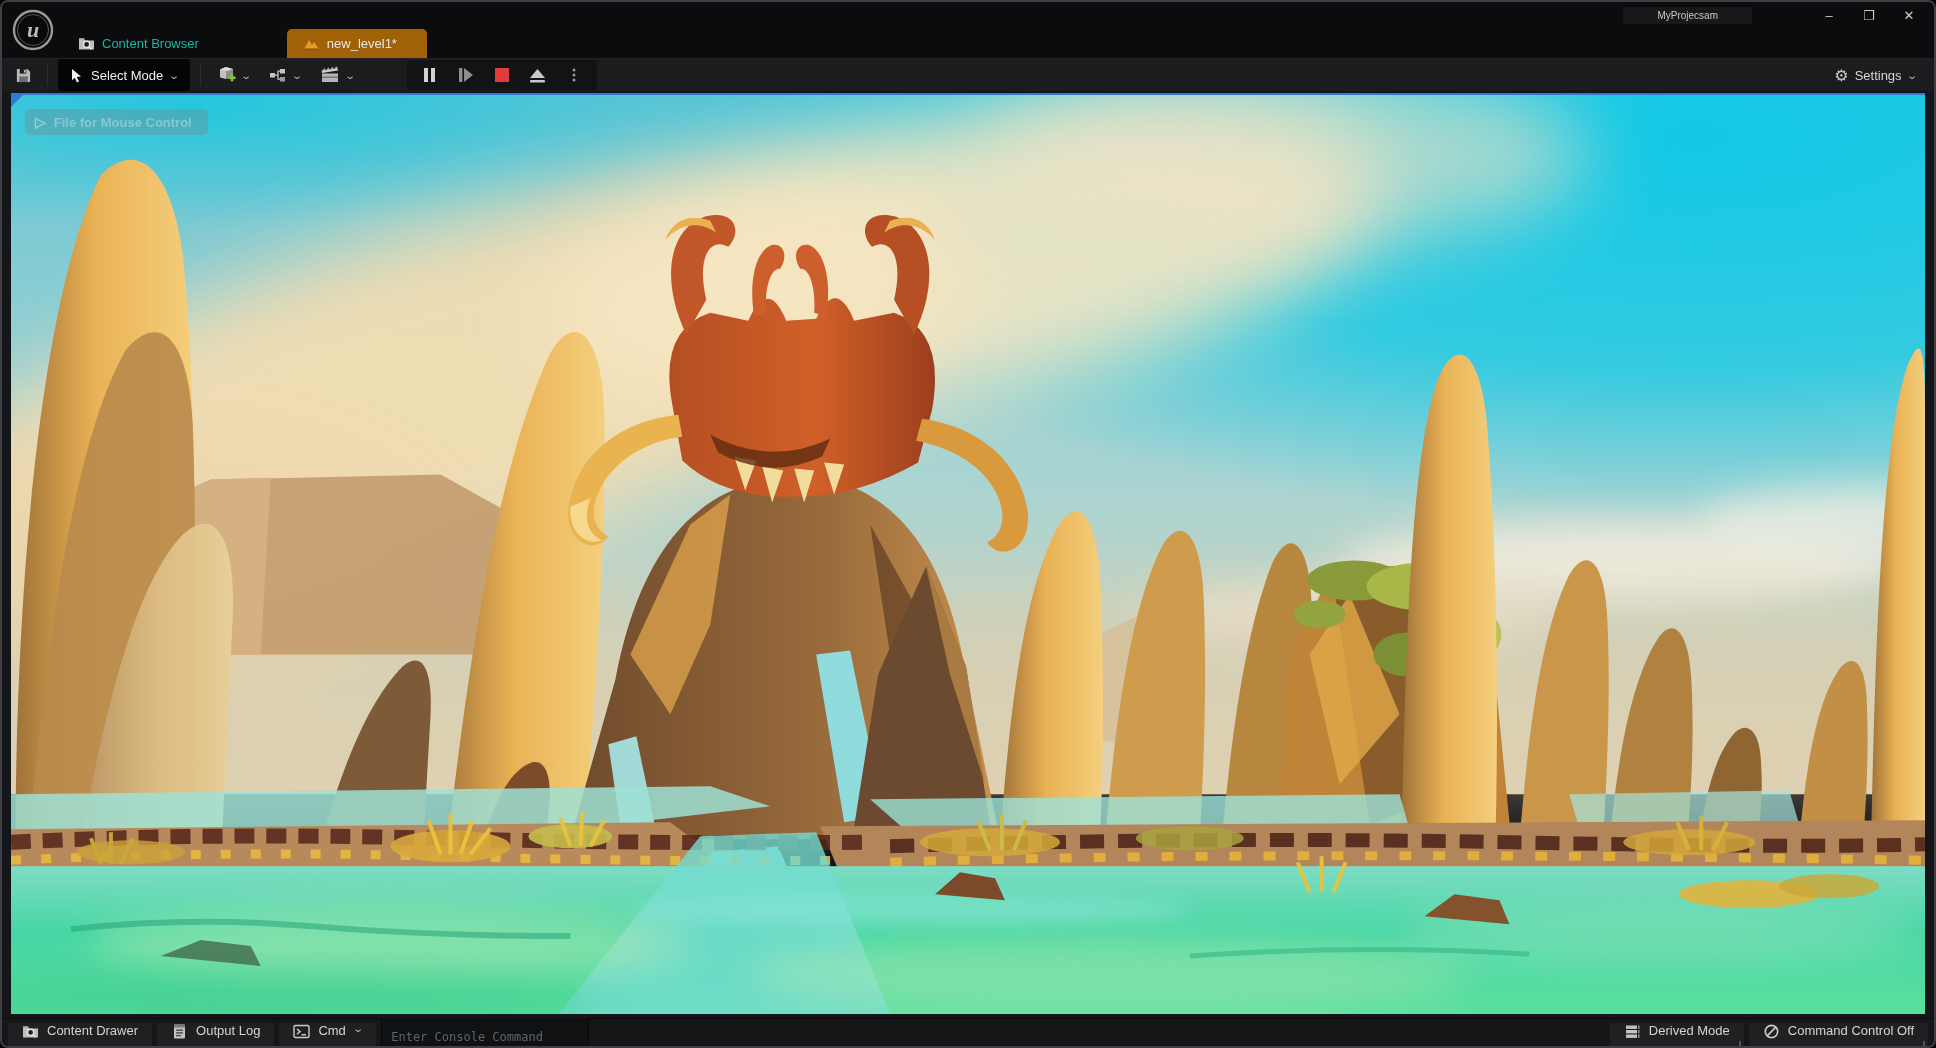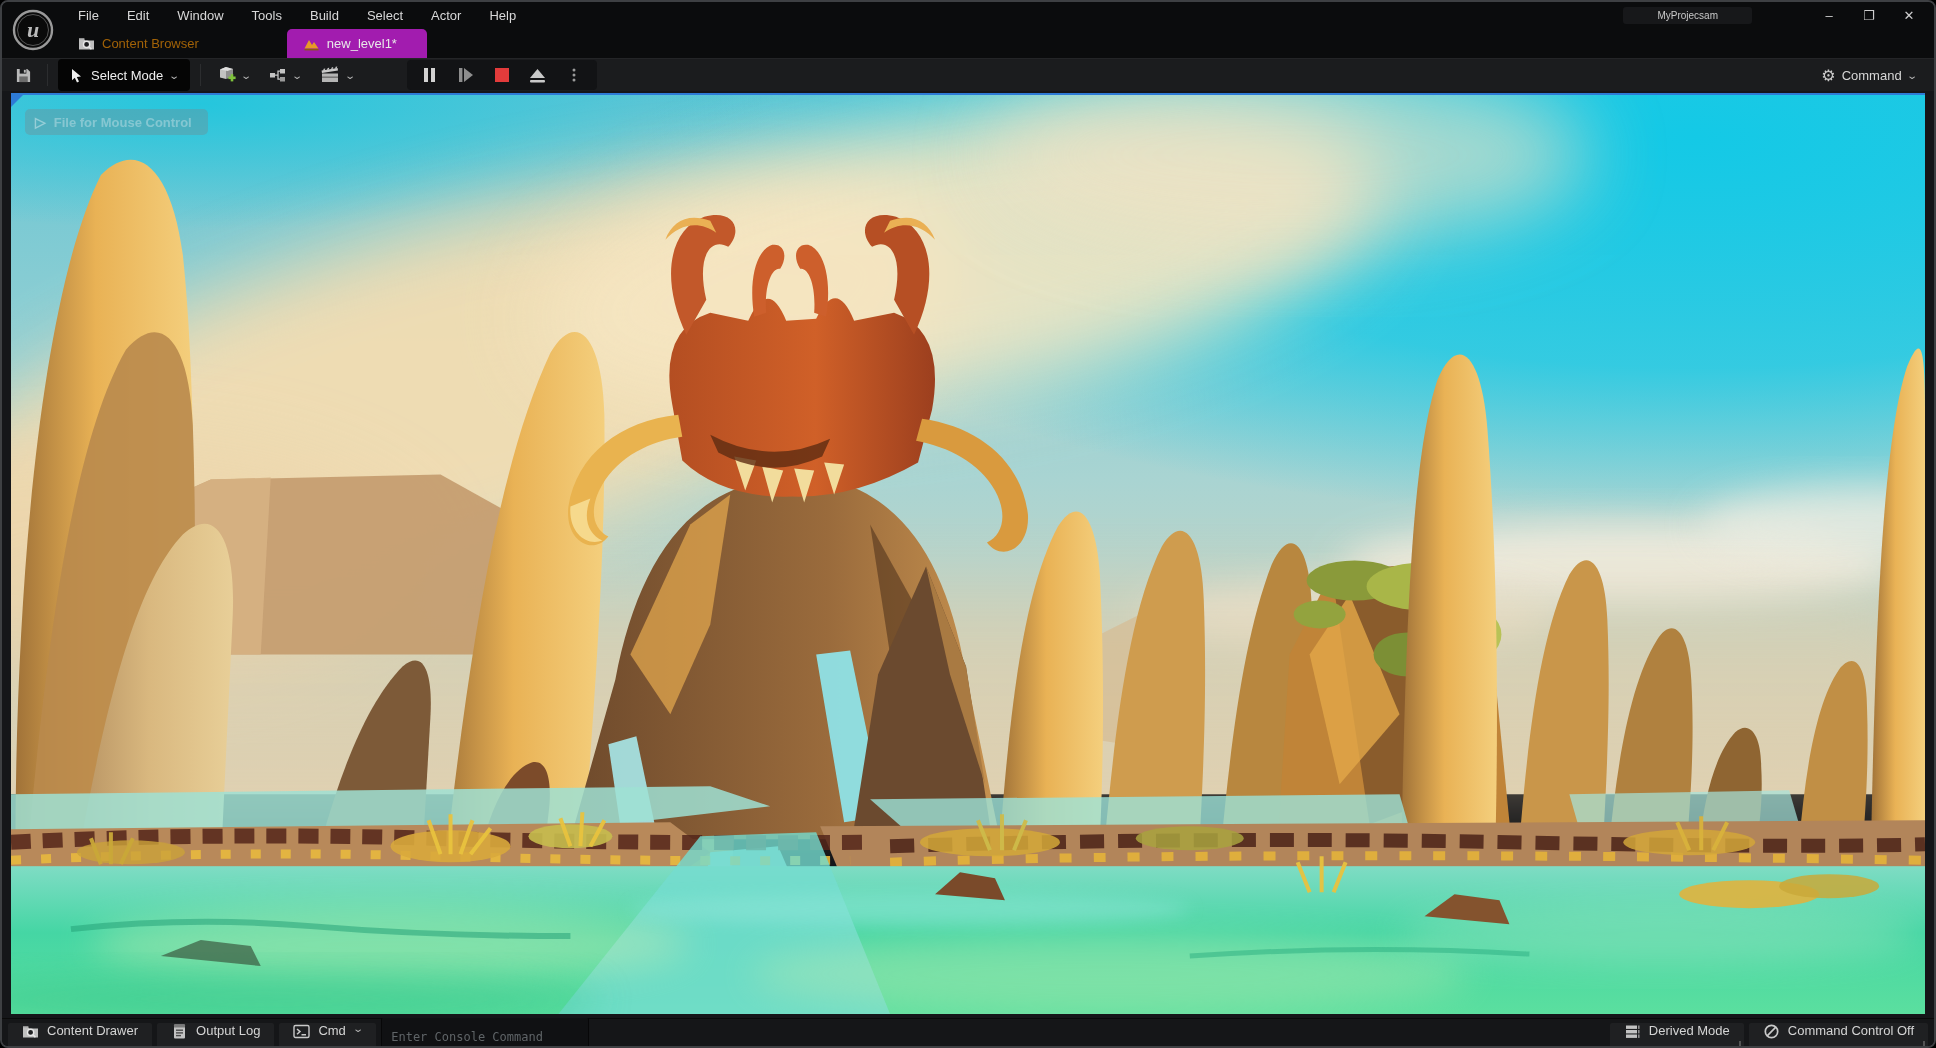--- a/index.html
+++ b/index.html
@@ -18,23 +18,23 @@
   .menu-item { padding:0 14px; height:27px; line-height:27px; color:#d8d8d8; cursor:default; }
   .menu-spacer { flex:1; }
   .project-pill { background:#17181a; color:#c9c9c9; padding:3px 34px; border-radius:3px;
                   margin-right:60px; font-size:10px; }
   .win-controls { display:flex; align-items:center; gap:6px; margin-right:8px; }
   .win-btn { width:34px; height:24px; display:flex; align-items:center; justify-content:center;
              color:#cfcfcf; font-size:13px; }
 
   .tab-row { height:29px; display:flex; align-items:flex-end; }
   .asset-tab { display:flex; align-items:center; gap:7px; height:29px; padding:0 14px;
-               color:#a16207; }
+               color:#14b8a6; }
   .level-tab { display:flex; align-items:center; gap:7px; height:29px; padding:0 16px;
-               background:#a21caf; border-radius:5px 5px 0 0; color:#e8e8e8; margin-left:74px;
+               background:#a16207; border-radius:5px 5px 0 0; color:#e8e8e8; margin-left:74px;
                min-width:140px; }
 
   
   .toolbar { height:34px; background:#1b1c1e; display:flex; align-items:center; padding:0 8px;
              gap:6px; border-top:1px solid #242527; }
   .tb-sep { width:1px; height:22px; background:#2c2d2f; margin:0 4px; }
   .tb-btn { height:26px; display:flex; align-items:center; justify-content:center; padding:0 5px;
             border-radius:3px; }
   .mode-btn { background:#050505; height:26px; border-radius:4px; display:flex; align-items:center;
               gap:7px; padding:16px 11px; color:#efefef; font-size:13px; }
@@ -83,30 +83,20 @@
   <div class="titlebar">
     <div class="logo-box">
       <svg width="42" height="42" viewBox="0 0 42 42">
         <circle cx="21" cy="21" r="19" fill="#0a0a0a" stroke="#9a9a9a" stroke-width="2.4"></circle>
         <circle cx="21" cy="21" r="15.5" fill="none" stroke="#555" stroke-width="1"></circle>
         <text x="21" y="28" text-anchor="middle" font-family="Liberation Serif, serif" font-style="italic" font-weight="bold" font-size="22" fill="#b9b9b9">u</text>
       </svg>
     </div>
     <div class="title-cols">
       <div class="menu-row">
-        <div class="menu-items">
-          <span class="menu-item">File</span>
-          <span class="menu-item">Edit</span>
-          <span class="menu-item">Window</span>
-          <span class="menu-item">Tools</span>
-          <span class="menu-item">Build</span>
-          <span class="menu-item">Select</span>
-          <span class="menu-item">Actor</span>
-          <span class="menu-item">Help</span>
-        </div>
         <div class="menu-spacer"></div>
         <div class="project-pill">MyProjecsam</div>
         <div class="win-controls">
           <span class="win-btn">–</span>
           <span class="win-btn">❐</span>
           <span class="win-btn">✕</span>
         </div>
       </div>
       <div class="tab-row">
         <div class="asset-tab">
@@ -202,21 +192,21 @@
       <div class="tb-btn">
         <svg width="6" height="16" viewBox="0 0 6 16">
           <circle cx="3" cy="3" r="1.5" fill="#9a9a9a"></circle>
           <circle cx="3" cy="8" r="1.5" fill="#9a9a9a"></circle>
           <circle cx="3" cy="13" r="1.5" fill="#9a9a9a"></circle>
         </svg>
       </div>
     </div>
     <div class="settings-btn">
       <span class="gear">⚙</span>
-      <span>Command</span>
+      <span>Settings</span>
       <span class="chev">⌄</span>
     </div>
   </div>
 
   <div class="viewport-frame">
     <div class="viewport">
       <div class="focus-corner"></div>
       <div class="mouse-pill">
         <span class="cursor-glyph">▷</span>
         <span>File for Mouse Control</span>

